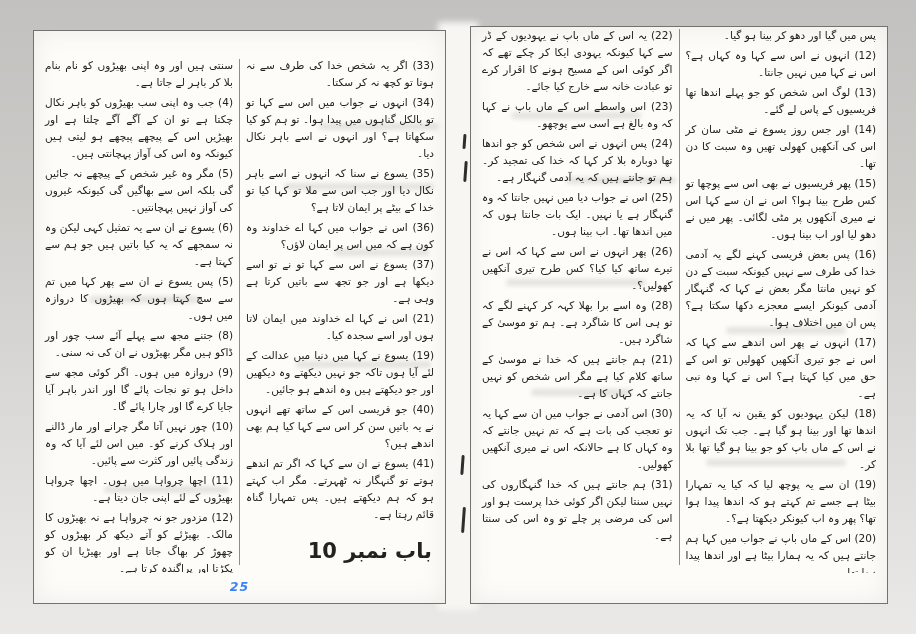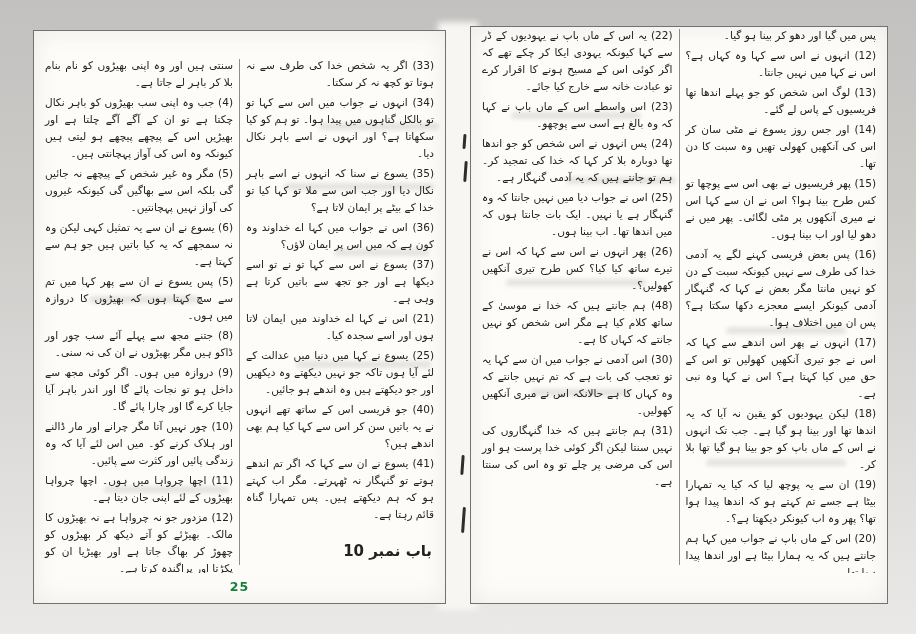--- a/index.html
+++ b/index.html
@@ -24,27 +24,27 @@
   }
   .page-left .page-inner{padding-top:26px;}
   .page-right .page-inner{}
   .col{
     flex:1 1 0;direction:rtl;text-align:justify;
     font-size:10.5px;line-height:17px;color:#23221f;
     overflow:hidden;padding:0 6px;
   }
   .verse{margin:0 0 3px 0;}
   .verse[data-type="h"]{
-    font-weight:bold;font-size:15px;line-height:24px;
+    font-weight:bold;font-size:21px;line-height:24px;
     margin:16px 2px 10px 0;text-align:right;
   }
   .divider{width:1px;background:#8d8c88;margin:2px 0 8px 0;}
   .page-number{
     position:absolute;left:0;right:0;bottom:9px;text-align:center;
-    font-weight:bold;font-size:12.5px;color:#15803d;letter-spacing:1px;
+    font-weight:bold;font-size:12.5px;color:#3b82f6;letter-spacing:1px;font-style:italic;
   }
   .binding-mark{
     position:absolute;width:3px;background:#2e2e2c;border-radius:2px;
     transform:rotate(4deg);
   }
   .bm1{left:463px;top:134px;height:15px;}
   .bm2{left:464px;top:161px;height:21px;}
   .bm3{left:461px;top:455px;height:20px;}
   .bm4{left:462px;top:507px;height:26px;}
   .ghost{
@@ -87,21 +87,21 @@
         </div>
       <div class="divider"></div>
       <div class="col">
 
       <p class="verse" data-type="v">(33) اگر یہ شخص خدا کی طرف سے نہ ہوتا تو کچھ نہ کر سکتا۔</p>
           <p class="verse" data-type="v">(34) انہوں نے جواب میں اس سے کہا تو تو بالکل گناہوں میں پیدا ہوا۔ تو ہم کو کیا سکھاتا ہے؟ اور انہوں نے اسے باہر نکال دیا۔</p>
           <p class="verse" data-type="v">(35) یسوع نے سنا کہ انہوں نے اسے باہر نکال دیا اور جب اس سے ملا تو کہا کیا تو خدا کے بیٹے پر ایمان لاتا ہے؟</p>
           <p class="verse" data-type="v">(36) اس نے جواب میں کہا اے خداوند وہ کون ہے کہ میں اس پر ایمان لاؤں؟</p>
           <p class="verse" data-type="v">(37) یسوع نے اس سے کہا تو نے تو اسے دیکھا ہے اور جو تجھ سے باتیں کرتا ہے وہی ہے۔</p>
           <p class="verse" data-type="v">(21) اس نے کہا اے خداوند میں ایمان لاتا ہوں اور اسے سجدہ کیا۔</p>
-          <p class="verse" data-type="v">(25) یسوع نے کہا میں دنیا میں عدالت کے لئے آیا ہوں تاکہ جو نہیں دیکھتے وہ دیکھیں اور جو دیکھتے ہیں وہ اندھے ہو جائیں۔</p>
+          <p class="verse" data-type="v">(19) یسوع نے کہا میں دنیا میں عدالت کے لئے آیا ہوں تاکہ جو نہیں دیکھتے وہ دیکھیں اور جو دیکھتے ہیں وہ اندھے ہو جائیں۔</p>
           <p class="verse" data-type="v">(40) جو فریسی اس کے ساتھ تھے انہوں نے یہ باتیں سن کر اس سے کہا کیا ہم بھی اندھے ہیں؟</p>
           <p class="verse" data-type="v">(41) یسوع نے ان سے کہا کہ اگر تم اندھے ہوتے تو گنہگار نہ ٹھہرتے۔ مگر اب کہتے ہو کہ ہم دیکھتے ہیں۔ پس تمہارا گناہ قائم رہتا ہے۔</p>
           <p class="verse" data-type="h">باب نمبر 10</p>
         </div>
     </div>
     <div class="page-number">25</div>
   </section>
 
   <section class="page page-right">
     <div class="ghost" style="left:40px;top:85px;width:130px;"></div>
@@ -112,21 +112,22 @@
     <div class="ghost" style="left:235px;top:432px;width:140px;"></div>
 
     <div class="page-inner">
       <div class="col">
 
       <p class="verse" data-type="v">(22) یہ اس کے ماں باپ نے یہودیوں کے ڈر سے کہا کیونکہ یہودی ایکا کر چکے تھے کہ اگر کوئی اس کے مسیح ہونے کا اقرار کرے تو عبادت خانہ سے خارج کیا جائے۔</p>
           <p class="verse" data-type="v">(23) اس واسطے اس کے ماں باپ نے کہا کہ وہ بالغ ہے اسی سے پوچھو۔</p>
           <p class="verse" data-type="v">(24) پس انہوں نے اس شخص کو جو اندھا تھا دوبارہ بلا کر کہا کہ خدا کی تمجید کر۔ ہم تو جانتے ہیں کہ یہ آدمی گنہگار ہے۔</p>
           <p class="verse" data-type="v">(25) اس نے جواب دیا میں نہیں جانتا کہ وہ گنہگار ہے یا نہیں۔ ایک بات جانتا ہوں کہ میں اندھا تھا۔ اب بینا ہوں۔</p>
           <p class="verse" data-type="v">(26) پھر انہوں نے اس سے کہا کہ اس نے تیرے ساتھ کیا کیا؟ کس طرح تیری آنکھیں کھولیں؟۔</p>
-          <p class="verse" data-type="v">(48) ہم جانتے ہیں کہ خدا نے موسیٰ کے ساتھ کلام کیا ہے مگر اس شخص کو نہیں جانتے کہ کہاں کا ہے۔</p>
+          <p class="verse" data-type="v">(28) وہ اسے برا بھلا کہہ کر کہنے لگے کہ تو ہی اس کا شاگرد ہے۔ ہم تو موسیٰ کے شاگرد ہیں۔</p>
+          <p class="verse" data-type="v">(21) ہم جانتے ہیں کہ خدا نے موسیٰ کے ساتھ کلام کیا ہے مگر اس شخص کو نہیں جانتے کہ کہاں کا ہے۔</p>
           <p class="verse" data-type="v">(30) اس آدمی نے جواب میں ان سے کہا یہ تو تعجب کی بات ہے کہ تم نہیں جانتے کہ وہ کہاں کا ہے حالانکہ اس نے میری آنکھیں کھولیں۔</p>
           <p class="verse" data-type="v">(31) ہم جانتے ہیں کہ خدا گنہگاروں کی نہیں سنتا لیکن اگر کوئی خدا پرست ہو اور اس کی مرضی پر چلے تو وہ اس کی سنتا ہے۔</p>
         </div>
       <div class="divider"></div>
       <div class="col">
 
       <p class="verse" data-type="v">پس میں گیا اور دھو کر بینا ہو گیا۔</p>
           <p class="verse" data-type="v">(12) انہوں نے اس سے کہا وہ کہاں ہے؟ اس نے کہا میں نہیں جانتا۔</p>
           <p class="verse" data-type="v">(13) لوگ اس شخص کو جو پہلے اندھا تھا فریسیوں کے پاس لے گئے۔</p>
           <p class="verse" data-type="v">(14) اور جس روز یسوع نے مٹی سان کر اس کی آنکھیں کھولی تھیں وہ سبت کا دن تھا۔</p>

